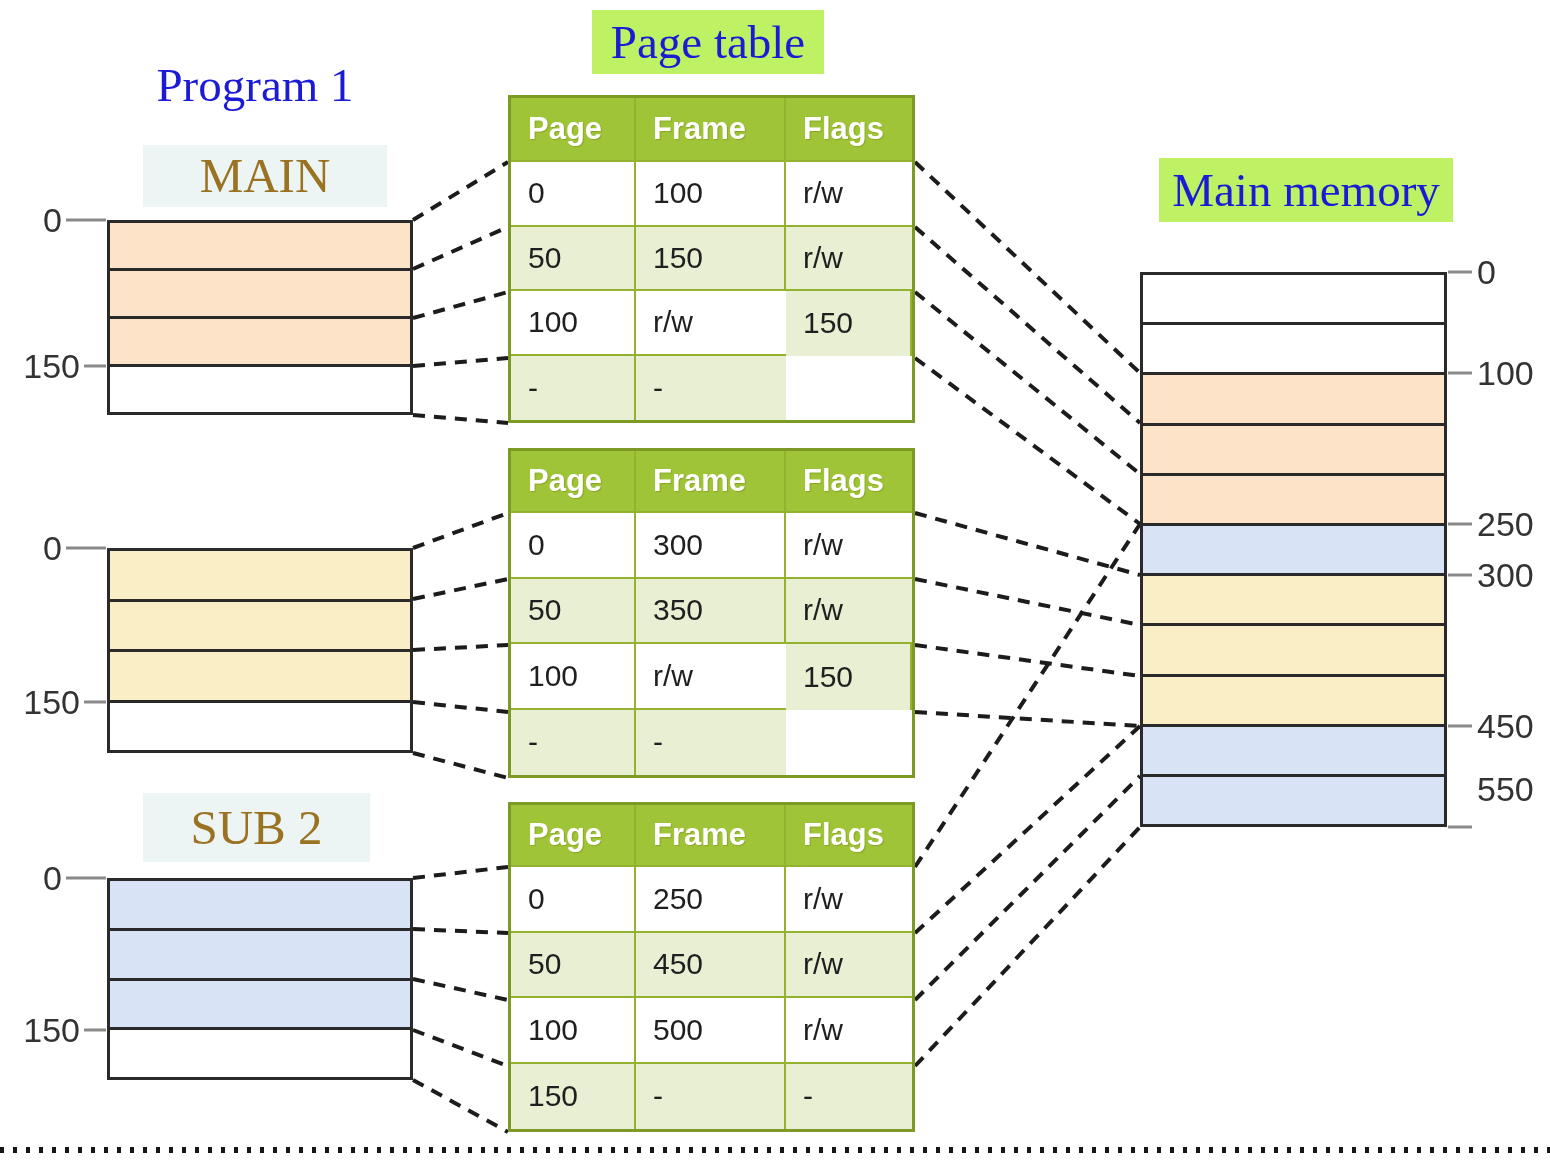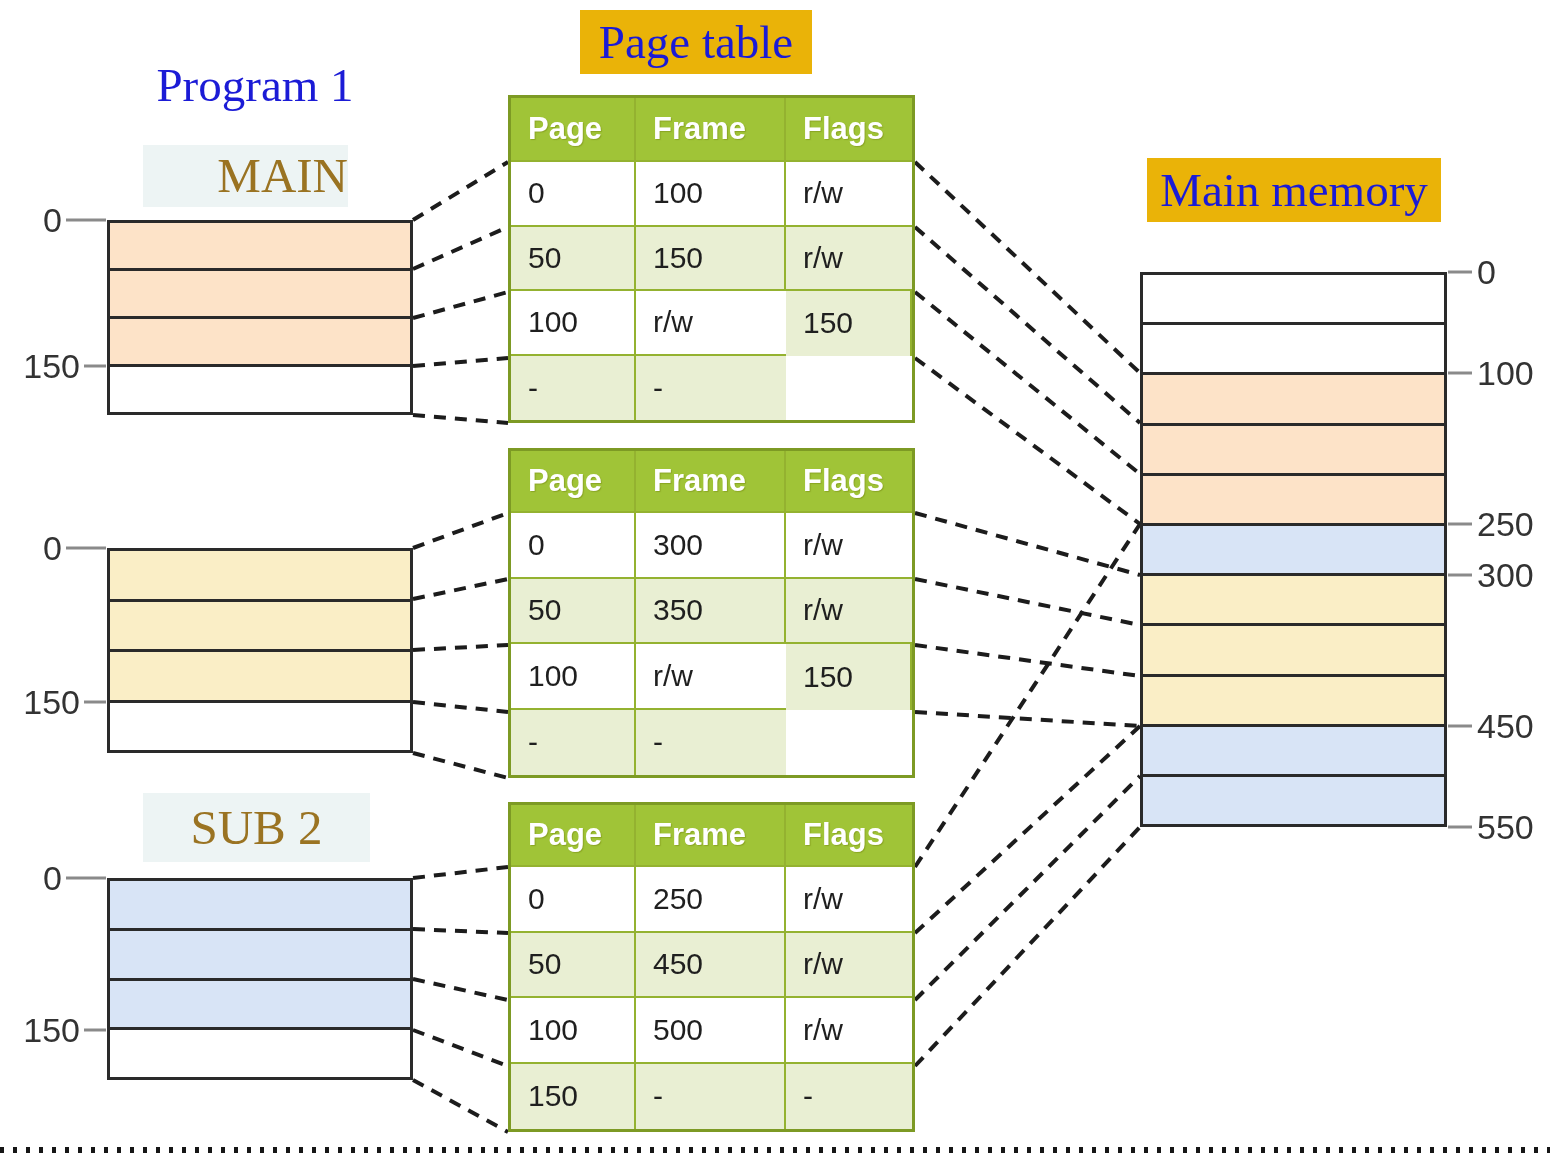--- a/index.html
+++ b/index.html
@@ -15,21 +15,21 @@
   
   .big-title{
     position:absolute;
     font-family:"Liberation Serif", serif;
     color:#1b1bd6;
     font-size:47px;
     text-align:center;
     line-height:1.3;
     white-space:nowrap;
   }
-  .lightbg{background:#eab308;}
+  .lightbg{background:#bef264;margin-left:12px;}
 
   .seg-label{
     position:absolute;
     font-family:"Liberation Serif", serif;
     color:#9a7322;
     font-size:49px;
     text-align:center;
     background:#edf4f4;
     white-space:nowrap;
   }
@@ -154,21 +154,21 @@
 
     <line x1="0" y1="1150" x2="1550" y2="1150" stroke="#161616" stroke-width="6" stroke-dasharray="4 9"></line>
   </svg>
 
   <div class="big-title" style="left:140px;top:55px;width:230px;">Program 1</div>
 
   <div class="big-title lightbg" style="left:580px;top:10px;width:232px;height:64px;line-height:64px;">Page table</div>
 
   <div class="big-title lightbg" style="left:1147px;top:158px;width:294px;height:64px;line-height:64px;">Main memory</div>
 
-  <div class="seg-label" style="left:143px;top:145px;width:205px;height:62px;line-height:62px;text-align:right;">MAIN</div>
+  <div class="seg-label" style="left:143px;top:145px;width:244px;height:62px;line-height:62px;">MAIN</div>
 
   <div class="segbox" style="left:107px;top:220px;width:306px;height:195px;">
     <div class="seg" style="background: rgb(253, 227, 200);"></div>
     <div class="seg" style="background: rgb(253, 227, 200);"></div>
     <div class="seg" style="background: rgb(253, 227, 200);"></div>
     <div class="seg" style="background: rgb(255, 255, 255);"></div>
   </div>
   <span class="tick-label right-align" style="left:22px;top:199px;width:40px;">0</span>
   <span class="tick-label right-align" style="left:10px;top:345px;width:70px;">150</span>
 
@@ -256,15 +256,15 @@
     <div class="seg" style="background: rgb(250, 238, 198);"></div>
     <div class="seg" style="background: rgb(250, 238, 198);"></div>
     <div class="seg" style="background: rgb(216, 228, 246);"></div>
     <div class="seg" style="background: rgb(216, 228, 246);"></div>
   </div>
   <span class="tick-label" style="left:1477px;top:251px;">0</span>
   <span class="tick-label" style="left:1477px;top:352px;">100</span>
   <span class="tick-label" style="left:1477px;top:503px;">250</span>
   <span class="tick-label" style="left:1477px;top:554px;">300</span>
   <span class="tick-label" style="left:1477px;top:705px;">450</span>
-  <span class="tick-label" style="left:1477px;top:806px;">550</span>
+  <span class="tick-label" style="left:1477px;top:768px;">550</span>
 
 </div>
 
 </body></html>

